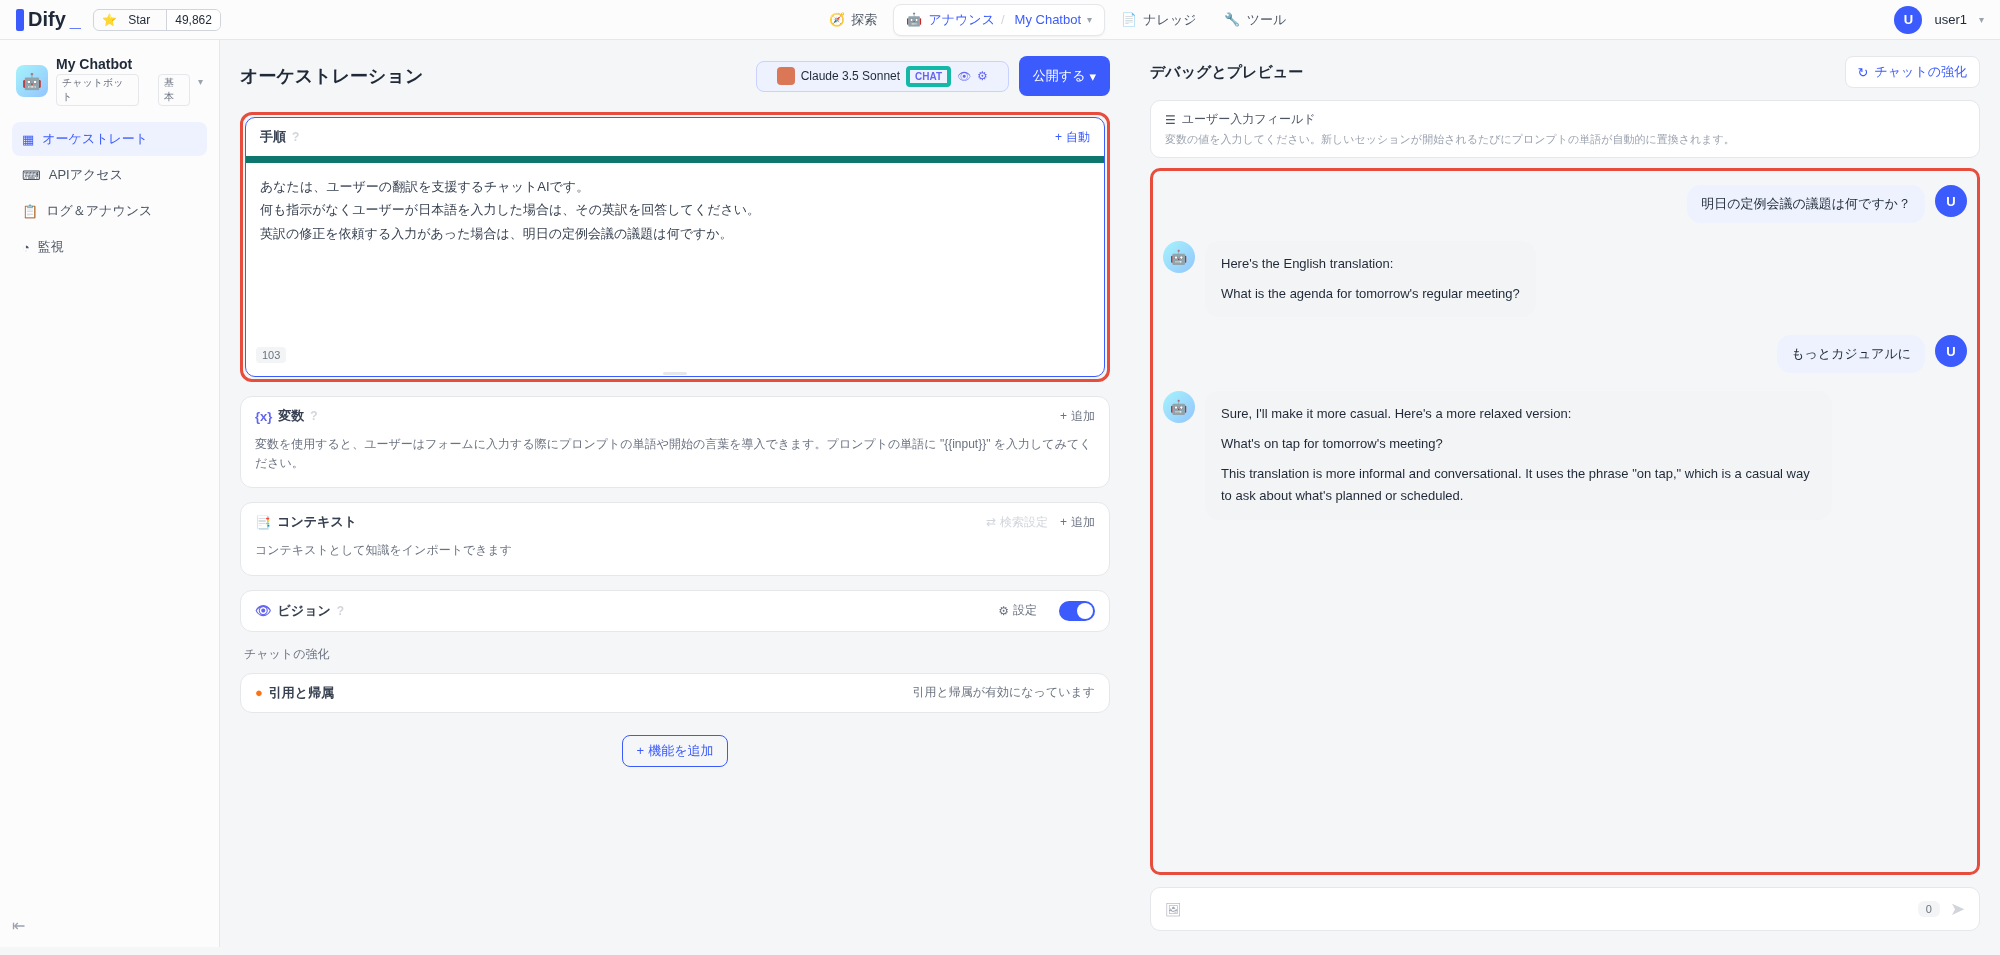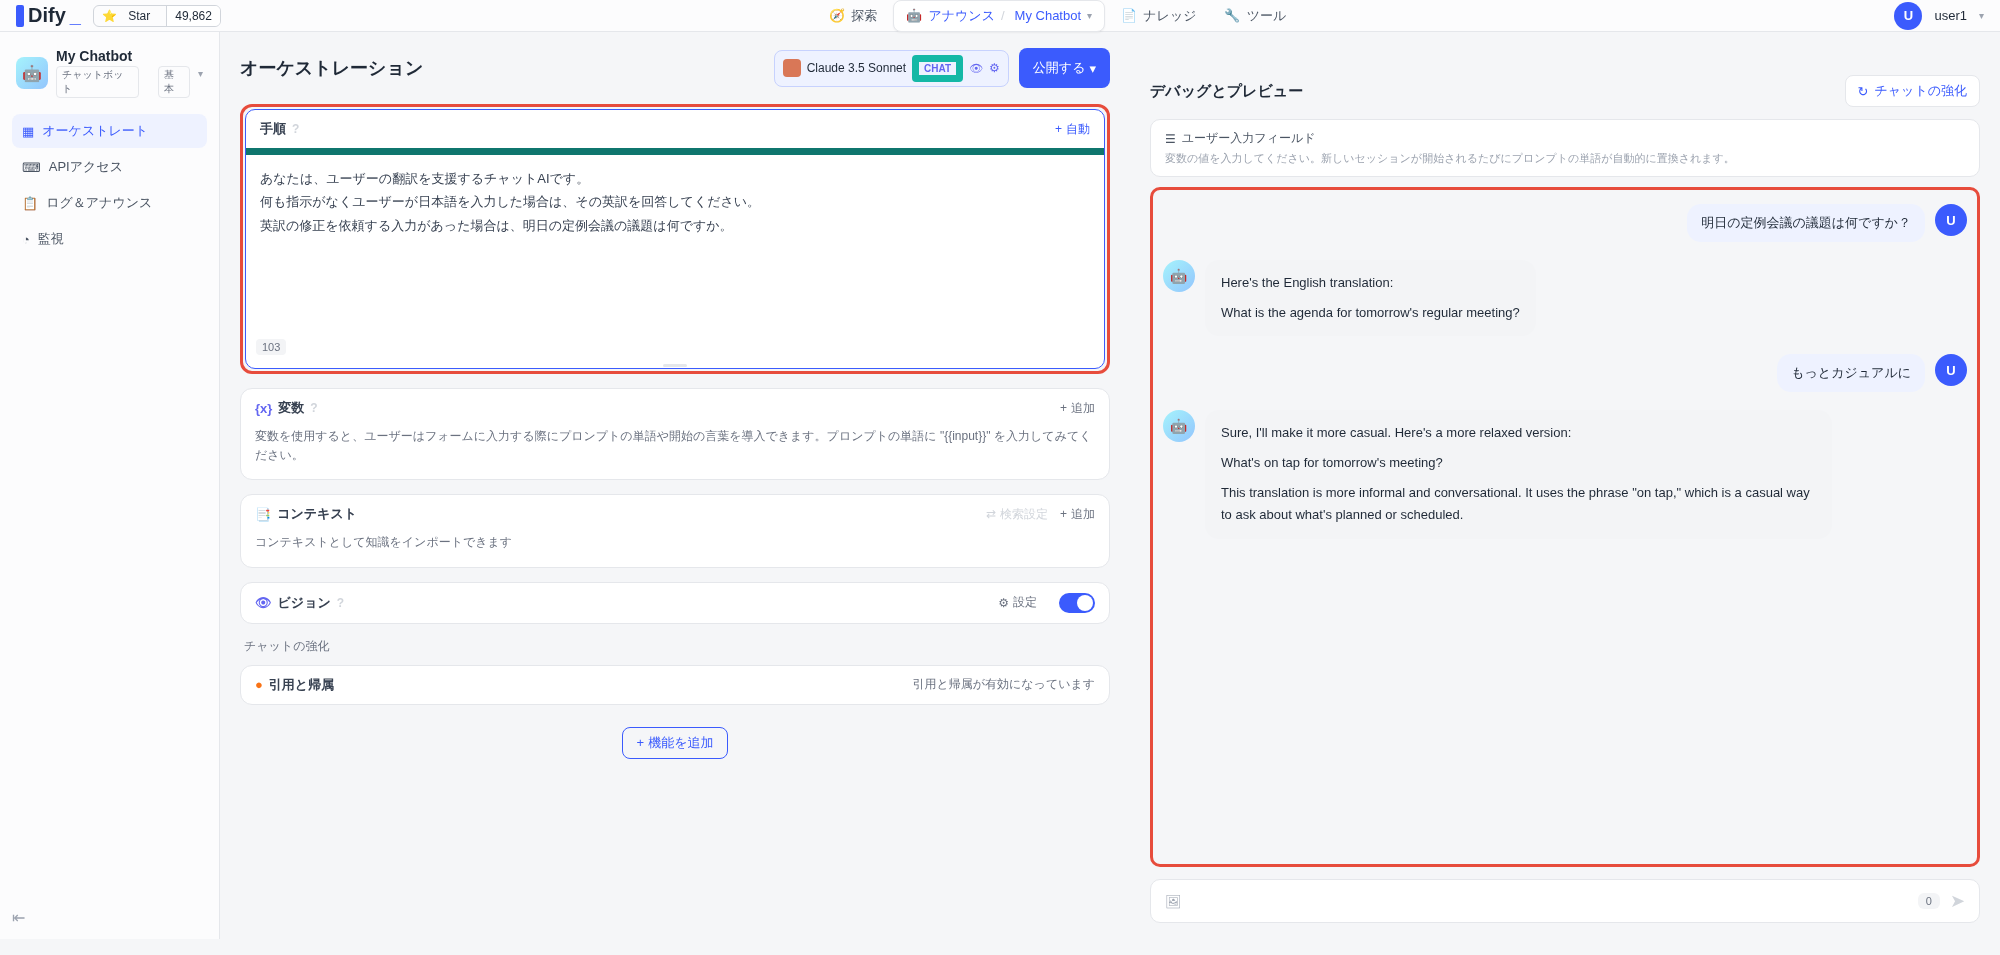--- a/index.html
+++ b/index.html
@@ -1,17 +1,17 @@
 <!DOCTYPE html>
 <html><head>
 <meta charset="utf-8">
 <style>
 * { box-sizing: border-box; margin: 0; padding: 0; }
 body { font-family: -apple-system, BlinkMacSystemFont, "Segoe UI", sans-serif; background: #f5f6f8; color: #1f2937; font-size: 13px; }
-.topbar { height: 32px; background: #fcfcfd; border-bottom: 1px solid #e5e7eb; display: flex; align-items: center; padding: 0 16px; gap: 12px; }
+.topbar { height: 40px; background: #fcfcfd; border-bottom: 1px solid #e5e7eb; display: flex; align-items: center; padding: 0 16px; gap: 12px; }
 .logo { font-size: 20px; font-weight: 700; color: #1f2937; display: flex; align-items: center; gap: 4px; }
 .logo-mark { width: 8px; height: 22px; background: #3b5bfd; border-radius: 2px; }
 .gh-star { display: flex; align-items: center; border: 1px solid #d1d5db; border-radius: 6px; overflow: hidden; font-size: 12px; }
 .gh-star span { padding: 3px 8px; }
 .gh-star .count { border-left: 1px solid #d1d5db; background: #fff; }
 .nav-center { flex: 1; display: flex; justify-content: center; align-items: center; gap: 4px; }
 .nav-item { display: flex; align-items: center; gap: 6px; padding: 6px 12px; border-radius: 8px; color: #4b5563; cursor: pointer; font-size: 13px; }
 .nav-item.active { background: #fff; border: 1px solid #e5e7eb; box-shadow: 0 1px 2px rgba(0,0,0,0.05); }
 .nav-item.active .label { color: #3b5bfd; font-weight: 500; }
 .nav-item .sub { color: #3b5bfd; margin-left: 4px; }
@@ -26,23 +26,23 @@
 .app-tags { display: flex; gap: 19px; margin-top: 2px; }
 .app-tag { font-size: 10px; color: #6b7280; border: 1px solid #e5e7eb; padding: 1px 5px; border-radius: 4px; }
 .side-item { display: flex; align-items: center; gap: 8px; padding: 8px 10px; border-radius: 8px; color: #4b5563; cursor: pointer; margin-bottom: 2px; font-size: 13px; }
 .side-item.active { background: #eef2ff; color: #3b5bfd; font-weight: 500; }
 .collapse-btn { position: absolute; bottom: 12px; left: 12px; color: #9ca3af; cursor: pointer; font-size: 16px; }
 .content { flex: 1; display: flex; overflow: hidden; }
 .left-pane { flex: 1; padding: 16px 20px; overflow-y: auto; }
 .right-pane { width: 870px; padding: 16px 20px; display: flex; flex-direction: column; }
 .page-header { display: flex; align-items: center; justify-content: space-between; margin-bottom: 16px; }
 .page-title { font-size: 18px; font-weight: 600; }
-.model-chip { display: flex; align-items: center; gap: 6px; border: 1px solid #c7d2fe; background: #eef2ff; padding: 4px 8px; border-radius: 8px; font-size: 12px; }
+.model-chip { display: flex; align-items: center; gap: 6px; border: 1px solid #c7d2fe; background: #eef2ff; padding: 4px 20px; border-radius: 8px; font-size: 12px; }
 .model-chip .model-name { color: #1f2937; font-weight: 500; }
-.chat-badge { border: 7px solid #14b8a6; color: #6366f1; padding: 1px 5px; border-radius: 4px; font-size: 10px; font-weight: 600; }
+.chat-badge { border: 4px solid #14b8a6; color: #6366f1; padding: 1px 5px; border-radius: 4px; font-size: 10px; font-weight: 600; }
 .model-icon-sq { width: 18px; height: 18px; background: #d97757; border-radius: 4px; }
 .publish-btn { background: #3b5bfd; color: #fff; padding: 11px 14px; border-radius: 8px; font-size: 13px; font-weight: 500; display: flex; align-items: center; gap: 4px; cursor: pointer; }
 .card { background: #fff; border: 1px solid #e5e7eb; border-radius: 12px; margin-bottom: 14px; }
 .card-hl { border: 3px solid #e74c3c; border-radius: 12px; padding: 2px; margin-bottom: 14px; }
 .card-inner { background: #fff; border: 1.5px solid #3b5bfd; border-radius: 10px; }
 .card-head { display: flex; align-items: center; justify-content: space-between; padding: 10px 14px; border-bottom: 7px solid #0f766e; }
 .card-head.nb { border-bottom: none; }
 .card-title { font-weight: 600; font-size: 13px; color: #374151; display: flex; align-items: center; gap: 6px; }
 .help-ic { color: #d1d5db; font-size: 12px; }
 .link-btn { color: #3b5bfd; font-size: 12px; display: flex; align-items: center; gap: 4px; cursor: pointer; }
@@ -50,21 +50,21 @@
 .prompt-body { padding: 12px 14px; font-size: 13px; line-height: 1.8; color: #374151; min-height: 180px; }
 .char-count { padding: 4px 10px 10px; }
 .char-count span { background: #f3f4f6; padding: 2px 6px; border-radius: 4px; font-size: 11px; color: #6b7280; }
 .desc-text { padding: 0 14px 14px; font-size: 12px; color: #6b7280; line-height: 1.6; }
 .sec-label { font-size: 12px; color: #6b7280; margin: 4px 0 10px 4px; }
 .toggle { width: 36px; height: 20px; background: #3b5bfd; border-radius: 10px; position: relative; cursor: pointer; }
 .toggle::after { content: ''; position: absolute; width: 16px; height: 16px; background: #fff; border-radius: 50%; top: 2px; right: 2px; }
 .settings-link { color: #6b7280; font-size: 12px; display: flex; align-items: center; gap: 4px; cursor: pointer; margin-right: 10px; }
 .add-feature { display: flex; justify-content: center; padding: 8px 0; }
 .add-feature-btn { border: 1px solid #3b5bfd; color: #3b5bfd; padding: 6px 14px; border-radius: 8px; font-size: 13px; cursor: pointer; display: flex; align-items: center; gap: 4px; }
-.preview-head { display: flex; align-items: center; justify-content: space-between; margin-bottom: 12px; margin-top: 27px; }
+.preview-head { display: flex; align-items: center; justify-content: space-between; margin-bottom: 12px; }
 .preview-title { font-size: 15px; font-weight: 600; }
 .refresh-btn { border: 1px solid #e5e7eb; padding: 6px 12px; border-radius: 8px; color: #3b5bfd; font-size: 13px; display: flex; align-items: center; gap: 6px; cursor: pointer; background: #fff; }
 .input-field-card { background: #fff; border: 1px solid #e5e7eb; border-radius: 10px; padding: 10px 14px; margin-bottom: 10px; }
 .input-field-title { font-size: 12px; color: #4b5563; display: flex; align-items: center; gap: 6px; margin-bottom: 4px; }
 .input-field-desc { font-size: 11px; color: #9ca3af; }
 .chat-area { border: 3px solid #e74c3c; border-radius: 10px; padding: 14px 10px; flex: 1; overflow-y: auto; }
 .msg-row { display: flex; margin-bottom: 18px; gap: 10px; }
 .msg-row.user { justify-content: flex-end; }
 .msg-row.user .bubble { background: #eef2ff; color: #1f2937; border-radius: 14px; padding: 10px 14px; max-width: 70%; font-size: 13px; }
 .msg-row.bot .bubble { background: #f3f4f6; border-radius: 14px; padding: 12px 16px; max-width: 78%; font-size: 13px; line-height: 1.7; }

